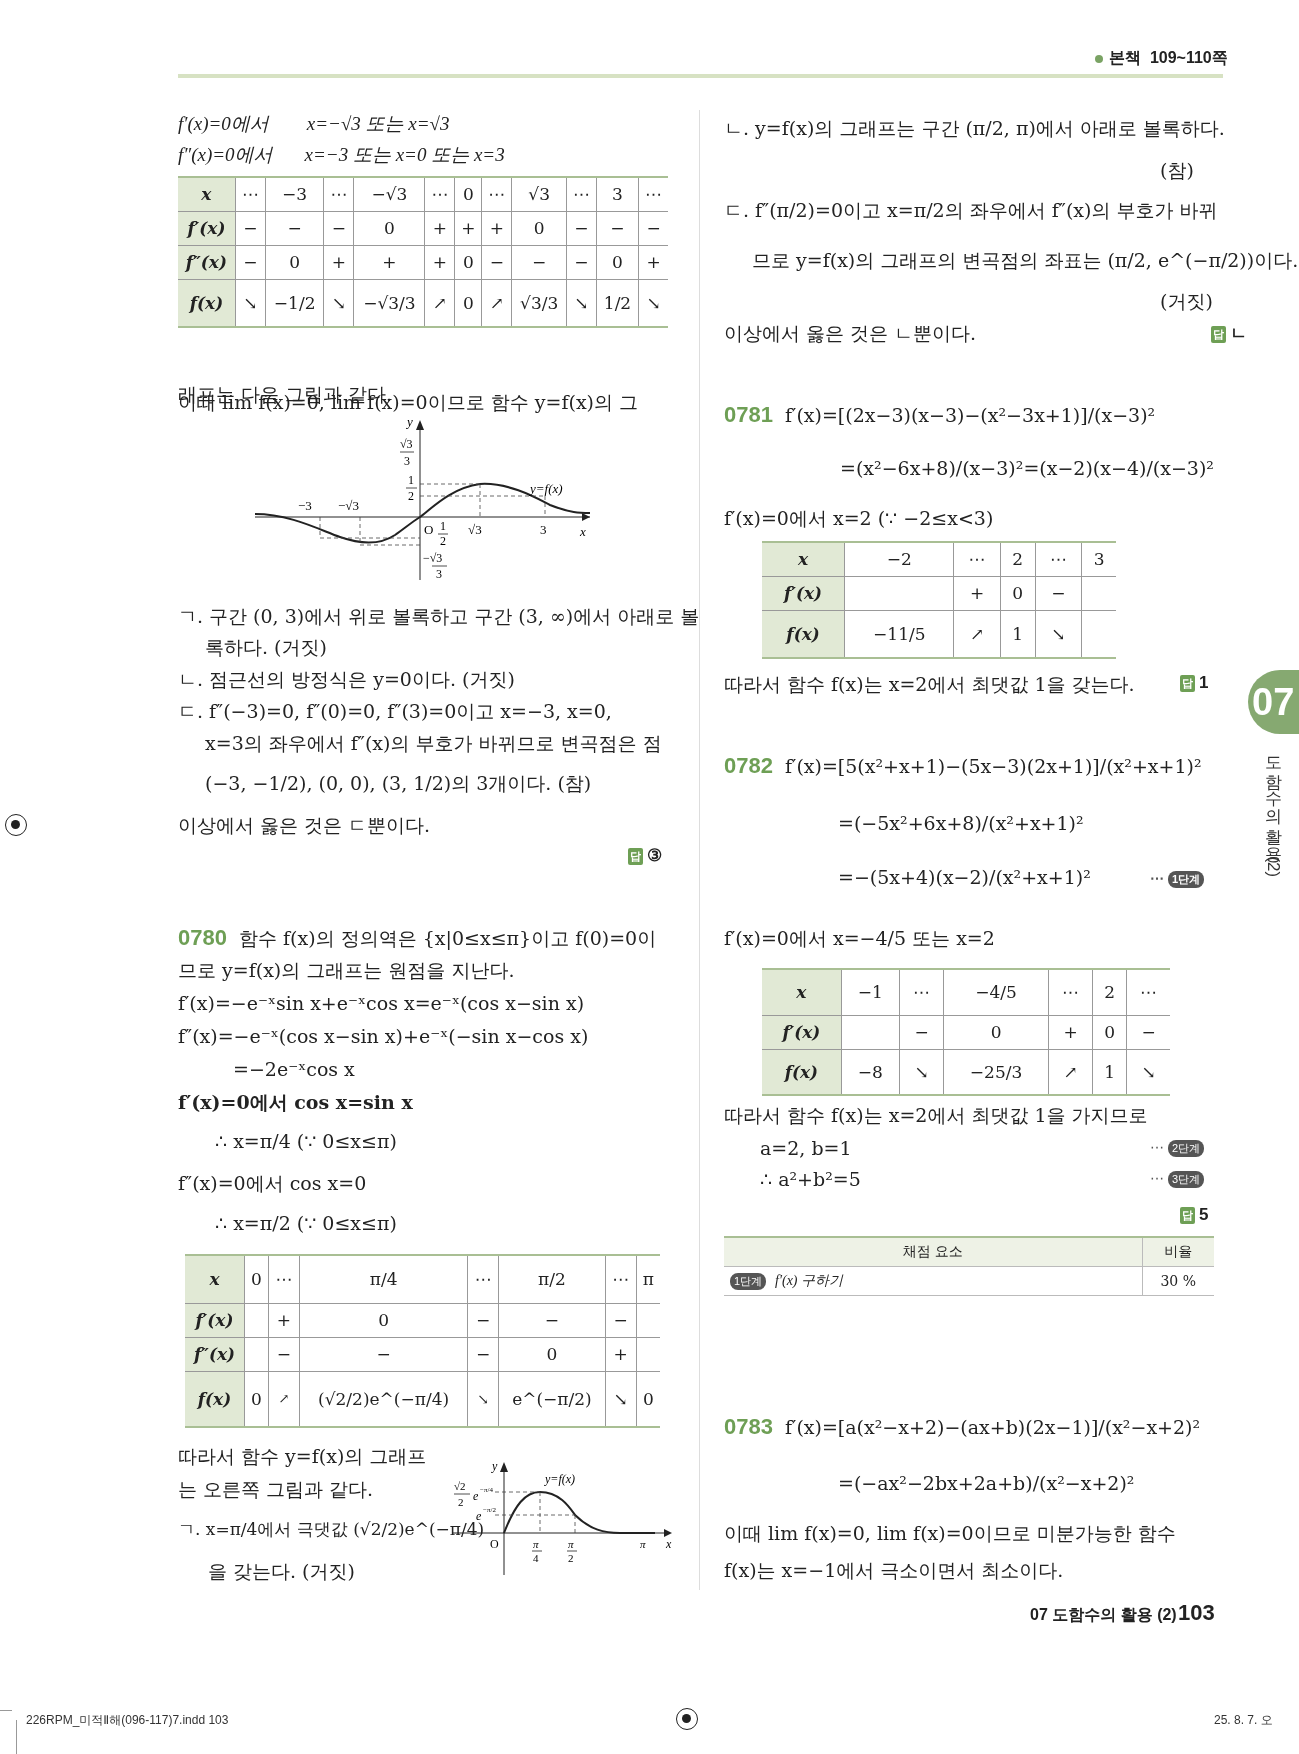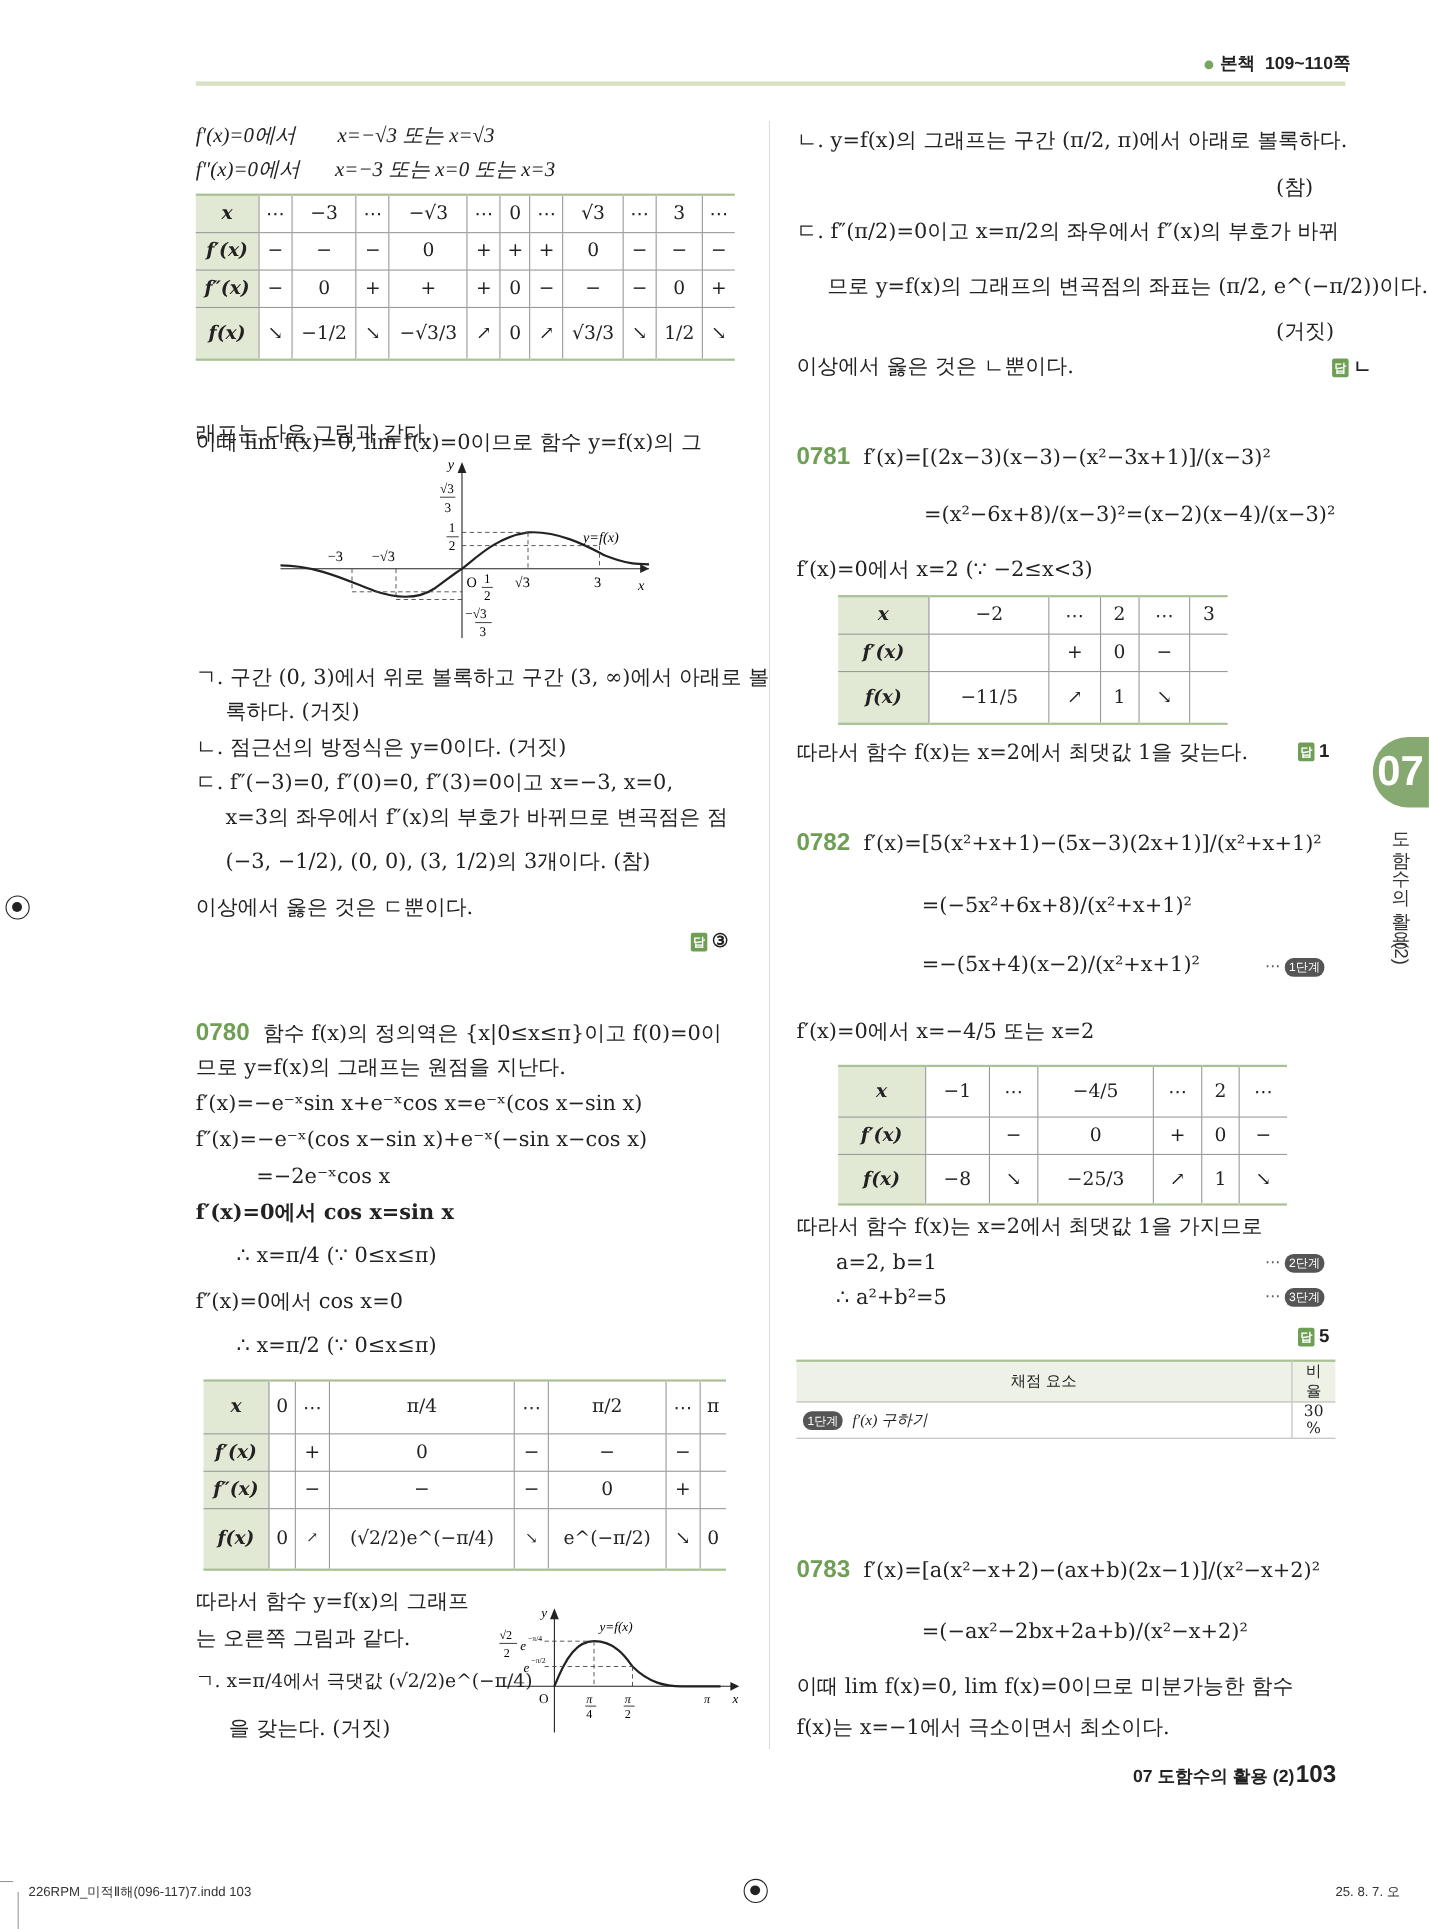--- a/index.html
+++ b/index.html
@@ -19,21 +19,21 @@
   table.vt tr:last-child td { border-bottom: 2px solid #a9bf94; }
   table.vt td:first-child { background: #e1e9d5; font-weight: bold; font-style: italic; border-left: none; }
   table.vt td:last-child { border-right: none; }
   .ans { position: absolute; font-family: "Liberation Sans", sans-serif; font-weight: bold; font-size: 17px; }
   .ans .b { display: inline-block; background: #6e9f55; color: #fff; font-size: 11px; padding: 1px 2px; border-radius: 2px; margin-right: 4px; vertical-align: middle; }
   .step { display: inline-block; background: #555; color: #fff; font-family: "Liberation Sans", sans-serif; font-size: 11px; padding: 1px 4px; border-radius: 8px; }
   .stepnote { position: absolute; font-family: "Liberation Sans", sans-serif; font-size: 14px; color: #555; }
   table.score { position: absolute; border-collapse: collapse; left: 724px; top: 1236px; width: 490px; font-size: 14px; }
   table.score td { border-bottom: 1px solid #bbb; height: 29px; padding: 0 6px; }
   table.score tr:first-child td { background: #eef2e6; border-top: 2px solid #a9bf94; text-align: center; font-family: Liberation Sans, sans-serif; }
-  table.score td.r { border-left: 1px solid #bbb; text-align: center; width: 40px; }
+  table.score td.r { border-left: 1px solid #bbb; text-align: center; width: 72px; }
   .tab07 { position: absolute; left: 1248px; top: 670px; width: 80px; height: 64px; border-radius: 32px 0 0 32px; background: #86a971; color: #fff; font-family: "Liberation Sans", sans-serif; font-weight: bold; font-size: 38px; padding-left: 4px; line-height: 64px; }
   .tabtext { position: absolute; left: 1262px; top: 745px; writing-mode: vertical-rl; font-family: "Liberation Sans", sans-serif; font-size: 17px; color: #333; }
   .footer-title { position: absolute; top: 1605px; left: 1030px; font-family: "Liberation Sans", sans-serif; font-size: 16px; font-weight: bold; }
   .footer-page { position: absolute; top: 1600px; left: 1178px; font-family: "Liberation Sans", sans-serif; font-size: 22px; font-weight: bold; }
   .slug { position: absolute; top: 1712px; font-family: "Liberation Sans", sans-serif; font-size: 12px; color: #333; }
   .reg { position: absolute; width: 22px; height: 22px; border-radius: 50%; border: 1.5px solid #222; }
   .reg::before { content: ""; position: absolute; left: 5px; top: 5px; width: 9px; height: 9px; border-radius: 50%; background: #222; }
 </style>
 </head>
 <body>
@@ -290,21 +290,21 @@
       </tr>
 </tbody>
   </table>
 
 <div class="line" style="left:724px;top:671px;">따라서 함수 f(x)는 x=2에서 최댓값 1을 갖는다.</div>
 <div class="ans" style="left:1180px;top:673px;"><span class="b">답</span><span>1</span></div>
 
 <div class="line" style="left:724px;top:753px;"><span class="num">0782</span>&nbsp; <span>f′(x)=[5(x²+x+1)−(5x−3)(2x+1)]/(x²+x+1)²</span></div>
 <div class="line" style="left:838px;top:810px;">=(−5x²+6x+8)/(x²+x+1)²</div>
 <div class="line" style="left:838px;top:864px;">=−(5x+4)(x−2)/(x²+x+1)²</div>
-<div class="stepnote" style="left:1150px;top:870px;">⋯ <span class="step">1단계</span></div>
+<div class="stepnote" style="left:1150px;top:870px;font-weight:bold;">⋯ <span class="step">1단계</span></div>
 <div class="line" style="left:724px;top:925px;">f′(x)=0에서      x=−4/5 또는 x=2</div>
 
 <table class="vt" style="left:762px;top:968px;width:408px;">
   <tbody>
       <tr style="height:46px">
         <td>x</td>
         <td>−1</td>
         <td>⋯</td>
         <td>−4/5</td>
         <td>⋯</td>

